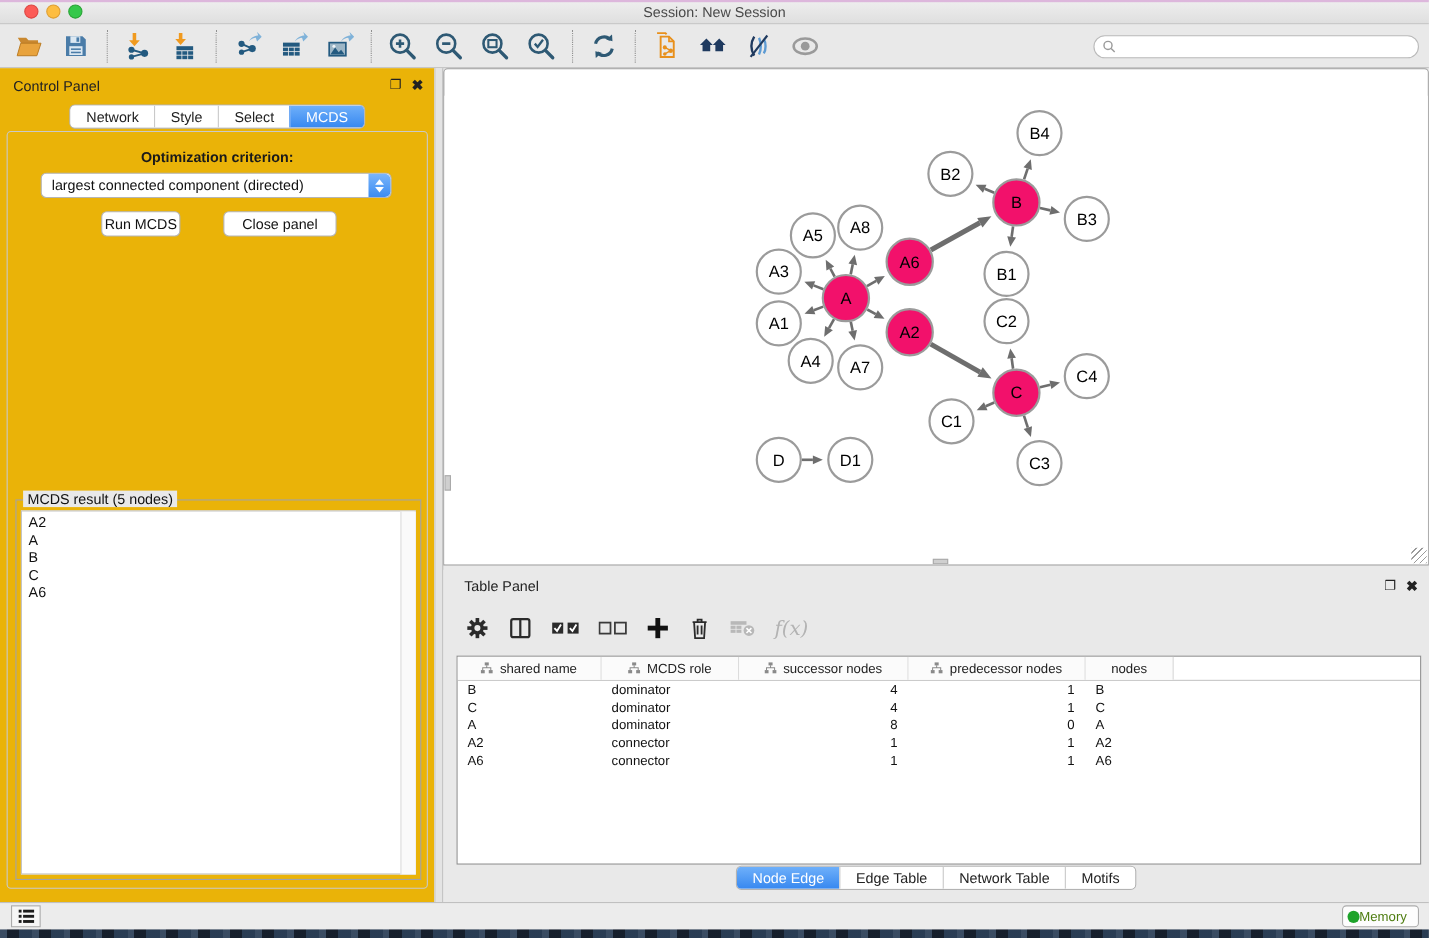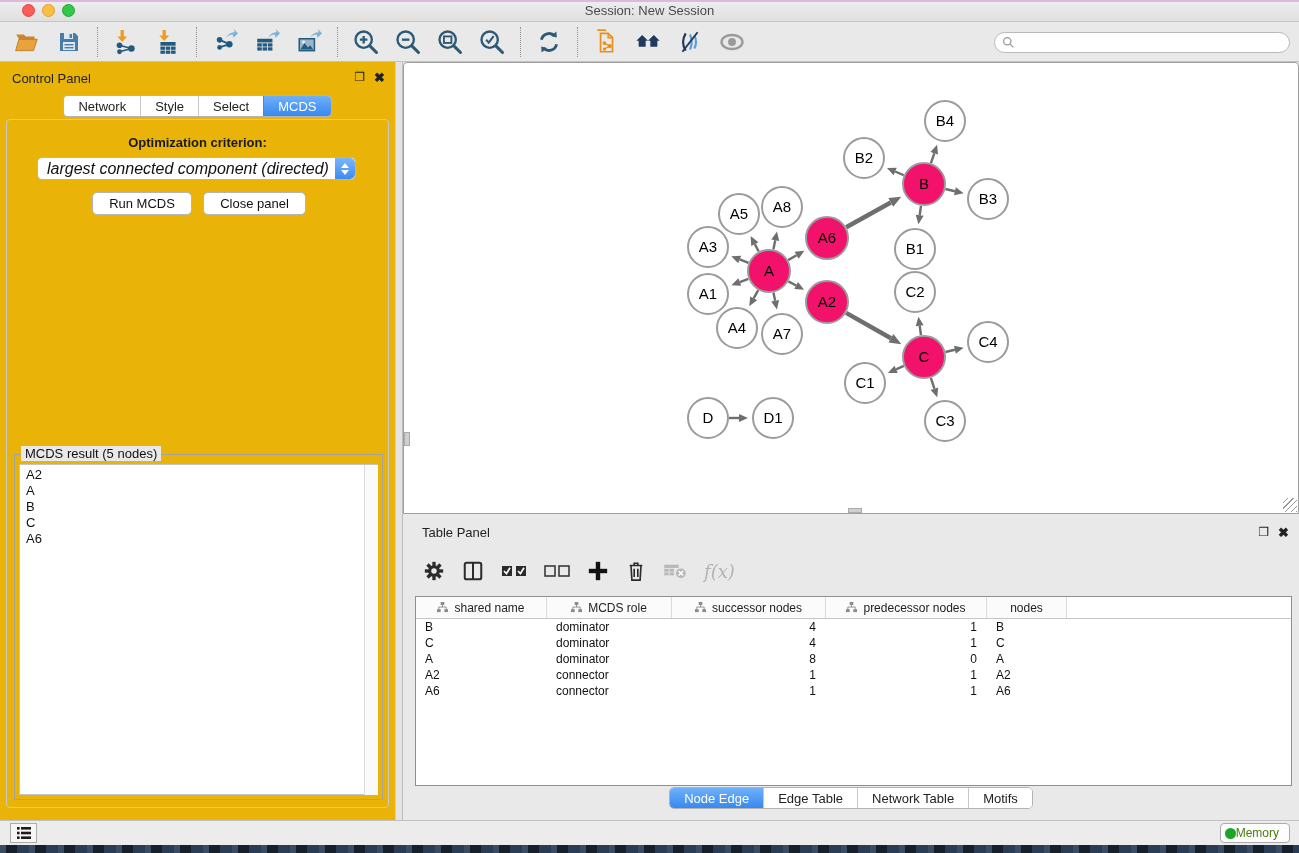--- a/index.html
+++ b/index.html
@@ -38,30 +38,30 @@
   .seg .item { padding:2px 14px; font-size:13px; color:#222; background:#fff; border-left:1px solid #c9c9c9;
     display:flex; align-items:center; }
   .seg .item:first-child { border-left:none; }
   .seg .item.selected { background:linear-gradient(#6fb0fa,#3788f0); color:#fff; border-left-color:#3788f0; }
   .cp-tabs { position:absolute; left:0; right:0; top:33px; display:flex; justify-content:center; }
   .cp-content { position:absolute; left:6px; top:57px; width:383px; height:689px;
     border:1px solid #c9c9c9; border-radius:4px; }
   .crit-label { position:absolute; left:0; right:0; top:73px; text-align:center; font-size:13px;
     font-weight:600; color:#1a1a1a; }
   .dropdown { position:absolute; left:37px; top:95px; width:319px; height:23px; background:#fff;
-    border:1px solid #b5b5b5; border-radius:5px; font-size:16px; color:#111;
-    display:flex; align-items:center; padding-left:9px;font-style:italic; }
+    border:1px solid #b5b5b5; border-radius:5px; font-size:13px; color:#111;
+    display:flex; align-items:center; padding-left:9px; }
   .dropdown .stepper { position:absolute; right:0px; top:0px; bottom:0px; width:20px;
     background:linear-gradient(#7ab5fb,#3c8cf2); border-radius:0 5px 5px 0;
     display:flex; flex-direction:column; align-items:center; justify-content:center; gap:2px; }
   .stepper .up { width:0; height:0; border-left:4px solid transparent; border-right:4px solid transparent; border-bottom:5px solid #fff; }
   .stepper .down { width:0; height:0; border-left:4px solid transparent; border-right:4px solid transparent; border-top:5px solid #fff; }
   .btn { background:#fff; border:1px solid #b5b5b5; border-radius:5px; font-size:13px; color:#111;
     height:23px; display:inline-flex; align-items:center; justify-content:center; }
-  .run-btn { position:absolute; left:92px; top:130px; width:100px; }
+  .run-btn { position:absolute; left:92px; top:130px; width:72px; }
   .closep-btn { position:absolute; left:203px; top:130px; width:103px; }
   .fieldset { position:absolute; left:14px; top:392px; width:369px; height:346px; border:1px solid #a3a3a3; }
   .fieldset .legend { position:absolute; left:6px; top:-9px; background:#e9e9e9; padding:0 4px;
     font-size:13px; color:#111; }
   .result-list { position:absolute; left:4px; top:9px; right:4px; bottom:4px; background:#fff;
     border:1px solid #c4c4c4; font-size:13px; color:#111; padding:2px 0 0 6px; }
   .result-list .row { line-height:16px; }
   .result-scroll { position:absolute; right:0; top:0; bottom:0; width:14px; background:#fafafa; border-left:1px solid #dcdcdc; }
 
   

